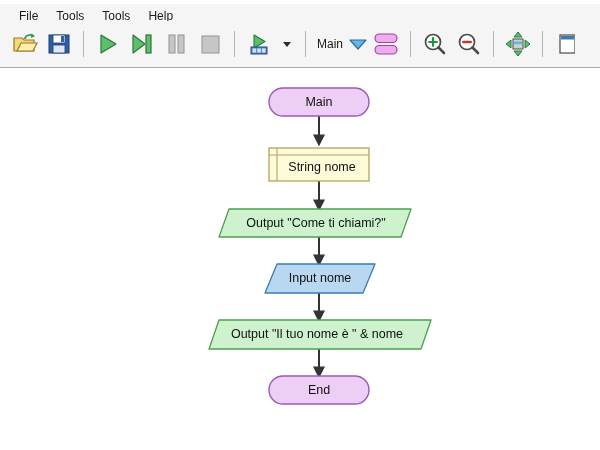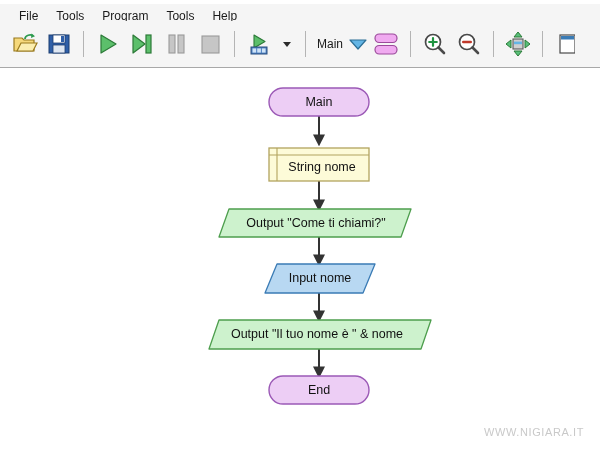--- a/index.html
+++ b/index.html
@@ -103,21 +103,20 @@
     color: #c9c9c9;
     white-space: nowrap;
   }
 </style>
 </head>
 <body>
 
 <div id="menubar">
   <div class="menu-item">File</div>
   <div class="menu-item">Tools</div>
-  <div class="menu-item">Program</div>
   <div class="menu-item">Tools</div>
   <div class="menu-item">Help</div>
 </div>
 
 <div id="toolbar">
 
   <div class="tb-btn">
     <svg width="26" height="24" viewBox="0 0 26 24">
       <path d="M2 6 L10 6 L12 8 L22 8 L22 19 L2 19 Z" fill="#f5d87a" stroke="#9a7b1e" stroke-width="1.2"></path>
       <path d="M5 19 L9 11 L25 11 L21 19 Z" fill="#fbeeb0" stroke="#9a7b1e" stroke-width="1.2"></path>
@@ -279,14 +278,13 @@
       <path d="M219 252 L431 252 L421 281 L209 281 Z" fill="#cdf2cd" stroke="#4d9e4d" stroke-width="1.3" stroke-linejoin="round"></path>
       <text class="node-text" x="317" y="266.5">Output "Il tuo nome è " &amp;  nome</text>
     </g>
 
     <g>
       <rect x="269" y="308" width="100" height="28" rx="14" ry="14" fill="#edcef5" stroke="#9b59b6" stroke-width="1.4"></rect>
       <text class="node-text" x="319" y="322.5">End</text>
     </g>
   </svg>
 
-  <div id="watermark">WWW.NIGIARA.IT</div>
 </div>
 
 </body></html>

